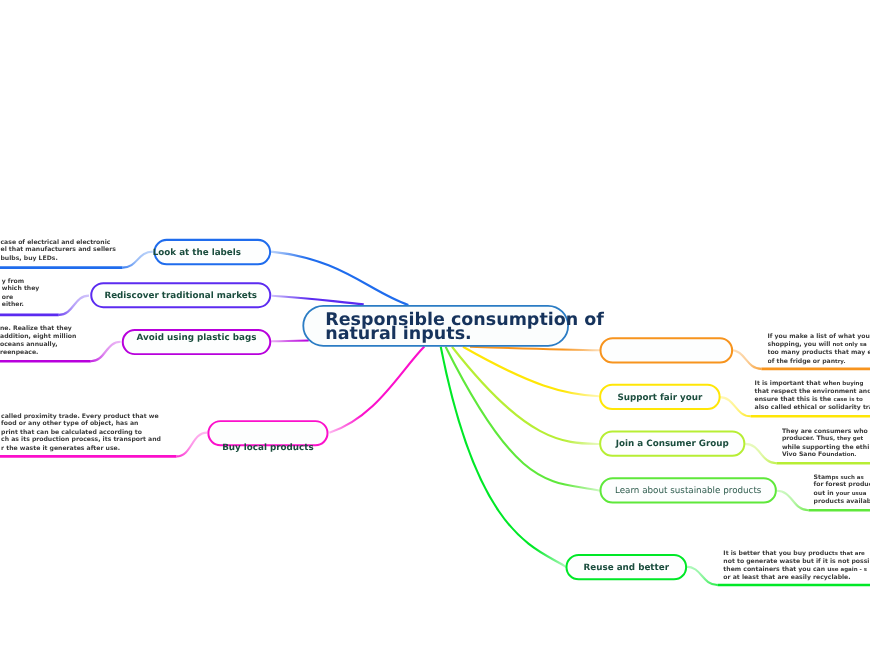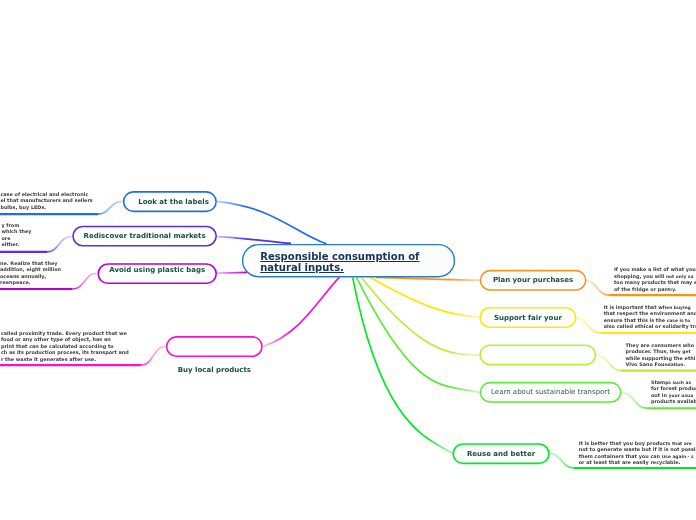--- a/index.html
+++ b/index.html
@@ -7,22 +7,22 @@
   body{width:696px;height:520px;overflow:hidden;
        font-family:"DejaVu Sans",sans-serif;}
   #stage{position:relative;width:696px;height:520px;background:#fff;overflow:hidden;
         transform:translateZ(0);}
   #wires{position:absolute;left:0;top:0;}
   #wires path{fill:none;stroke-linecap:butt;}
 
   .root{position:absolute;left:241.9px;top:243.9px;width:213.3px;height:33.5px;
         box-sizing:border-box;z-index:4;}
   .root span{position:absolute;left:18.3px;top:6.7px;
-        color:#16335c;font-weight:bold;font-size:10px;line-height:11.2px;
-        white-space:pre;transform:translateZ(0);text-decoration:underline;}
+        color:#16335c;font-weight:bold;font-size:14px;line-height:11.2px;
+        white-space:pre;transform:translateZ(0);}
 
   .topic{position:absolute;box-sizing:border-box;
         color:#1b4d3e;font-size:7px;font-weight:bold;
         display:flex;align-items:center;justify-content:center;
         white-space:nowrap;z-index:3;}
   .topic span{transform:translateZ(0);}
   .topic.light{font-weight:normal;color:#2f5c4e;}
 
   .note{position:absolute;color:#3c3c3c;font-size:4.9px;line-height:1;
         font-weight:bold;white-space:pre;z-index:2;transform:translateZ(0);}
@@ -161,40 +161,40 @@
         <rect x="480.40000000000003" y="382.6" width="140.3" height="19.4" rx="9.7" ry="9.7" fill="#fdfefe" stroke="#5fe83b" stroke-width="1.6"></rect>
         <rect x="453.2" y="444" width="95.7" height="19.4" rx="9.7" ry="9.7" fill="#fdfefe" stroke="#00e827" stroke-width="1.6"></rect>
       </g>
 </svg>
 
 <div class="root">
   <span>Responsible consumption of
 natural inputs.</span>
 </div>
 
-<div class="topic" id="t0" style="left: 133px; top: 191.1px; width: 81px; height: 21.1px;">
+<div class="topic" id="t0" style="left: 117px; top: 191.1px; width: 81px; height: 21.1px;">
   <span>Look at the labels</span>
     </div>
 <div class="topic" id="t1" style="left: 72.2px; top: 225.7px; width: 144.8px; height: 20.8px; justify-content: center;">
   <span>Rediscover traditional markets</span>
     </div>
 <div class="topic" id="t2" style="left: 97.4px; top: 263.2px; width: 119.6px; height: 14px;">
   <span>Avoid using plastic bags</span>
     </div>
-<div class="topic" id="t3" style="left: 165.9px; top: 352px; width: 96.9px; height: 35px; text-align: center;">
+<div class="topic" id="t3" style="left: 165.9px; top: 340px; width: 96.9px; height: 35px; text-align: center;">
   <span>Buy local products</span>
-    </div>
-<div class="topic" id="t4" style="left: 479.6px; top: 269.8px; width: 106.9px; height: 21px;">
-  <span>Plan your purchases</span>
     </div>
 <div class="topic" id="t5" style="left: 479.3px; top: 307px; width: 97.2px; height: 21px;">
   <span>Support fair your</span>
     </div>
+<div class="topic" id="t6" style="left: 479.3px; top: 344.4px; width: 117px; height: 21px;">
+  <span>Join a Consumer Group</span>
+    </div>
 <div class="topic light" id="t7" style="left: 479.6px; top: 381.8px; width: 141.9px; height: 21px;">
-  <span>Learn about sustainable transport</span>
+  <span>Learn about sustainable products</span>
     </div>
 <div class="topic" id="t8" style="left: 452.4px; top: 443.2px; width: 97.3px; height: 21px;">
   <span>Reuse and better</span>
     </div>
 
 <div class="note" id="n0" style="left: 0.4px; top: 191.6px;"><div class="ln" style="top: 0px;">case of electrical and electronic</div><div class="ln" style="top: 6.55px;">el that manufacturers and sellers</div><div class="ln" style="top: 13.1px;">bulbs, buy LEDs.</div></div>
 <div class="note" id="n1" style="left: 1.4px; top: 222.7px;"><div class="ln" style="top: 0px;">y from</div><div class="ln" style="top: 6.55px;">which they</div><div class="ln" style="top: 13.1px;">ore</div><div class="ln" style="top: 19.65px;">either.</div></div>
 <div class="note" id="n2" style="left: 0px; top: 260.6px;"><div class="ln" style="top: 0px;">ne. Realize that they</div><div class="ln" style="top: 6.55px;">addition, eight million</div><div class="ln" style="top: 13.1px;">oceans annually,</div><div class="ln" style="top: 19.65px;">reenpeace.</div></div>
 <div class="note" id="n3" style="left: 0.9px; top: 330.7px;"><div class="ln" style="top: 0px;">called proximity trade. Every product that we</div><div class="ln" style="top: 6.55px;">food or any other type of object, has an</div><div class="ln" style="top: 13.1px;">print that can be calculated according to</div><div class="ln" style="top: 19.65px;">ch as its production process, its transport and</div><div class="ln" style="top: 26.2px;">r the waste it generates after use.</div></div>
 <div class="note" id="n4" style="left: 614px; top: 267.4px;"><div class="ln" style="top: 0px;">If you make a list of what you</div><div class="ln" style="top: 6.55px;">shopping, you will <span class="sm">not only sa</span></div><div class="ln" style="top: 13.1px;">too many products that may e</div><div class="ln" style="top: 19.65px;">of the fridge or pan<span class="sm">try.</span></div></div>

